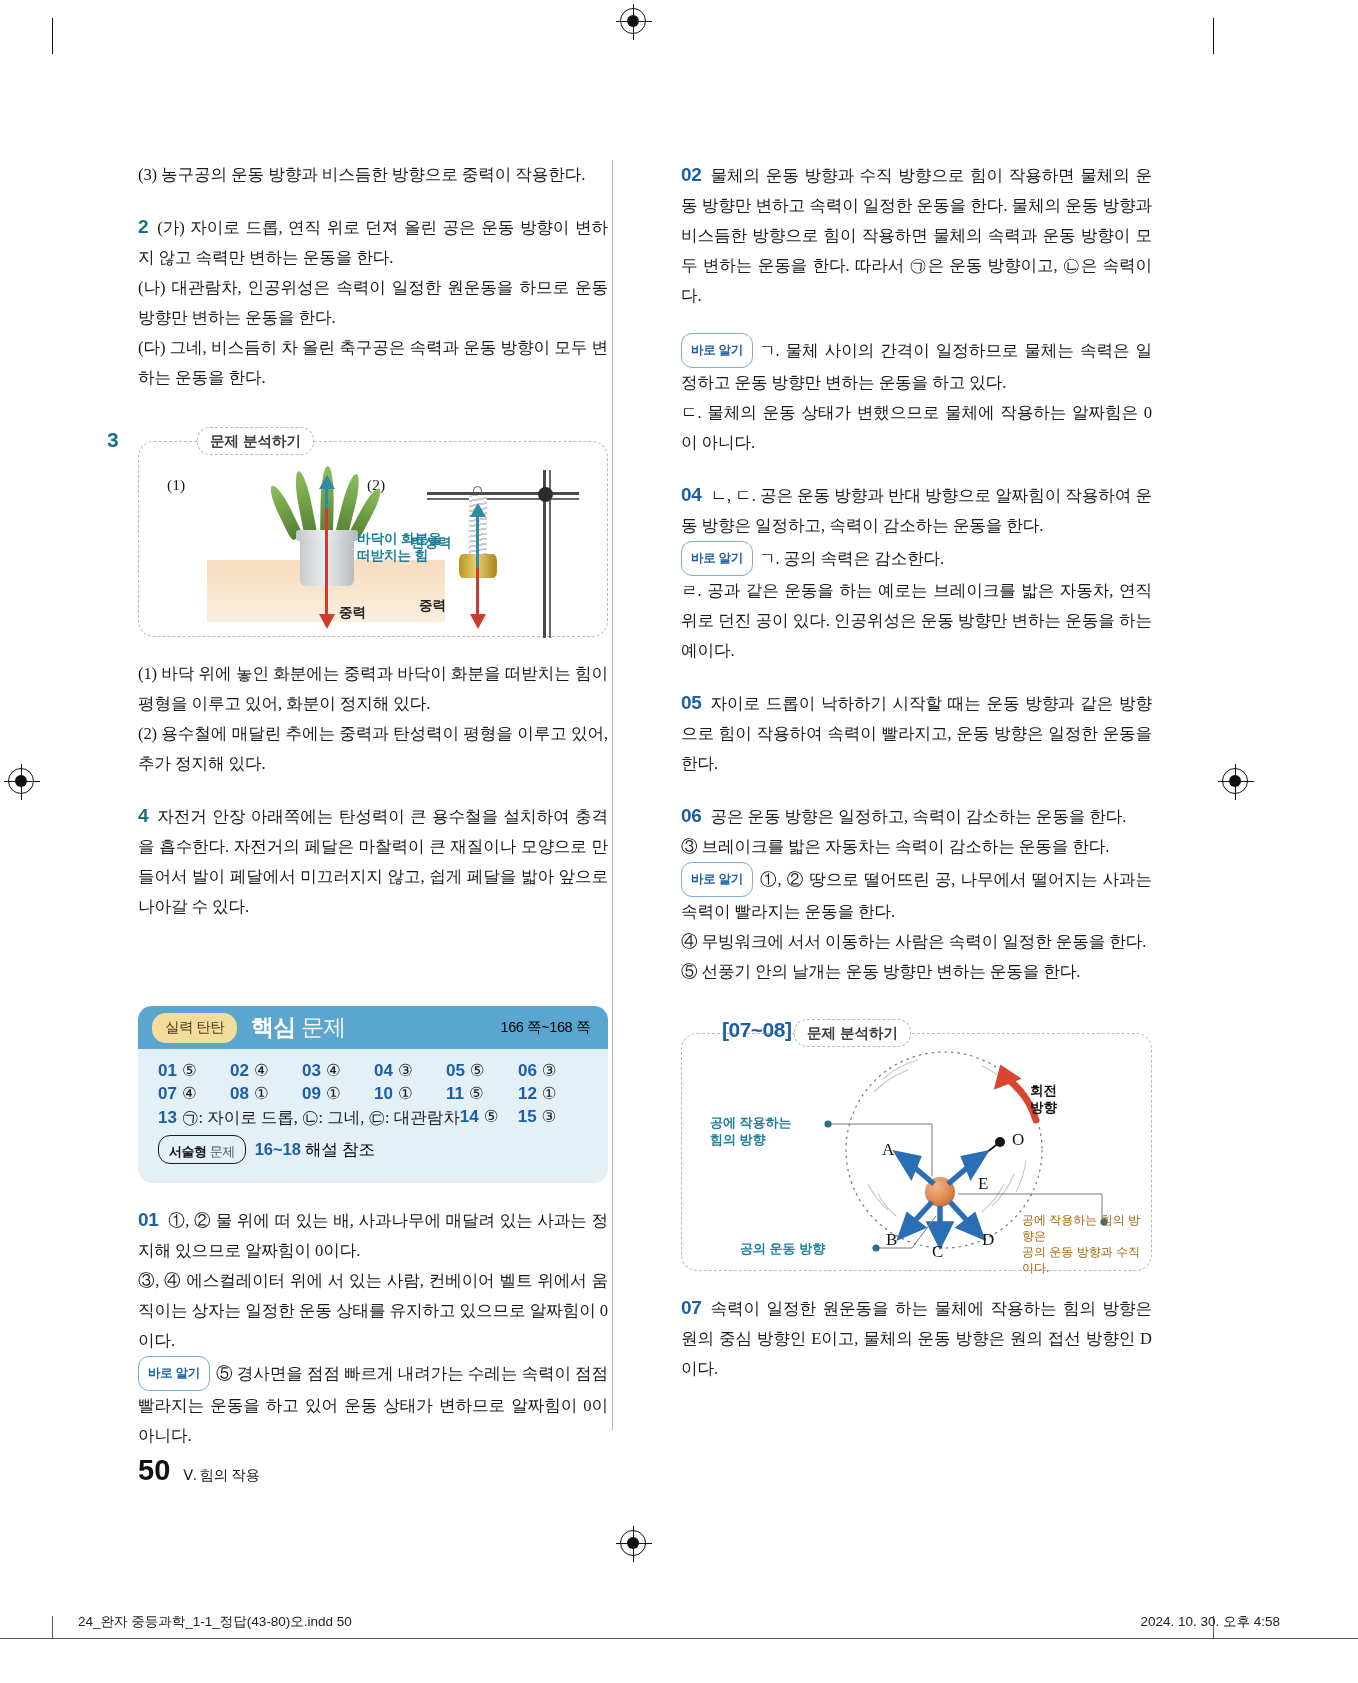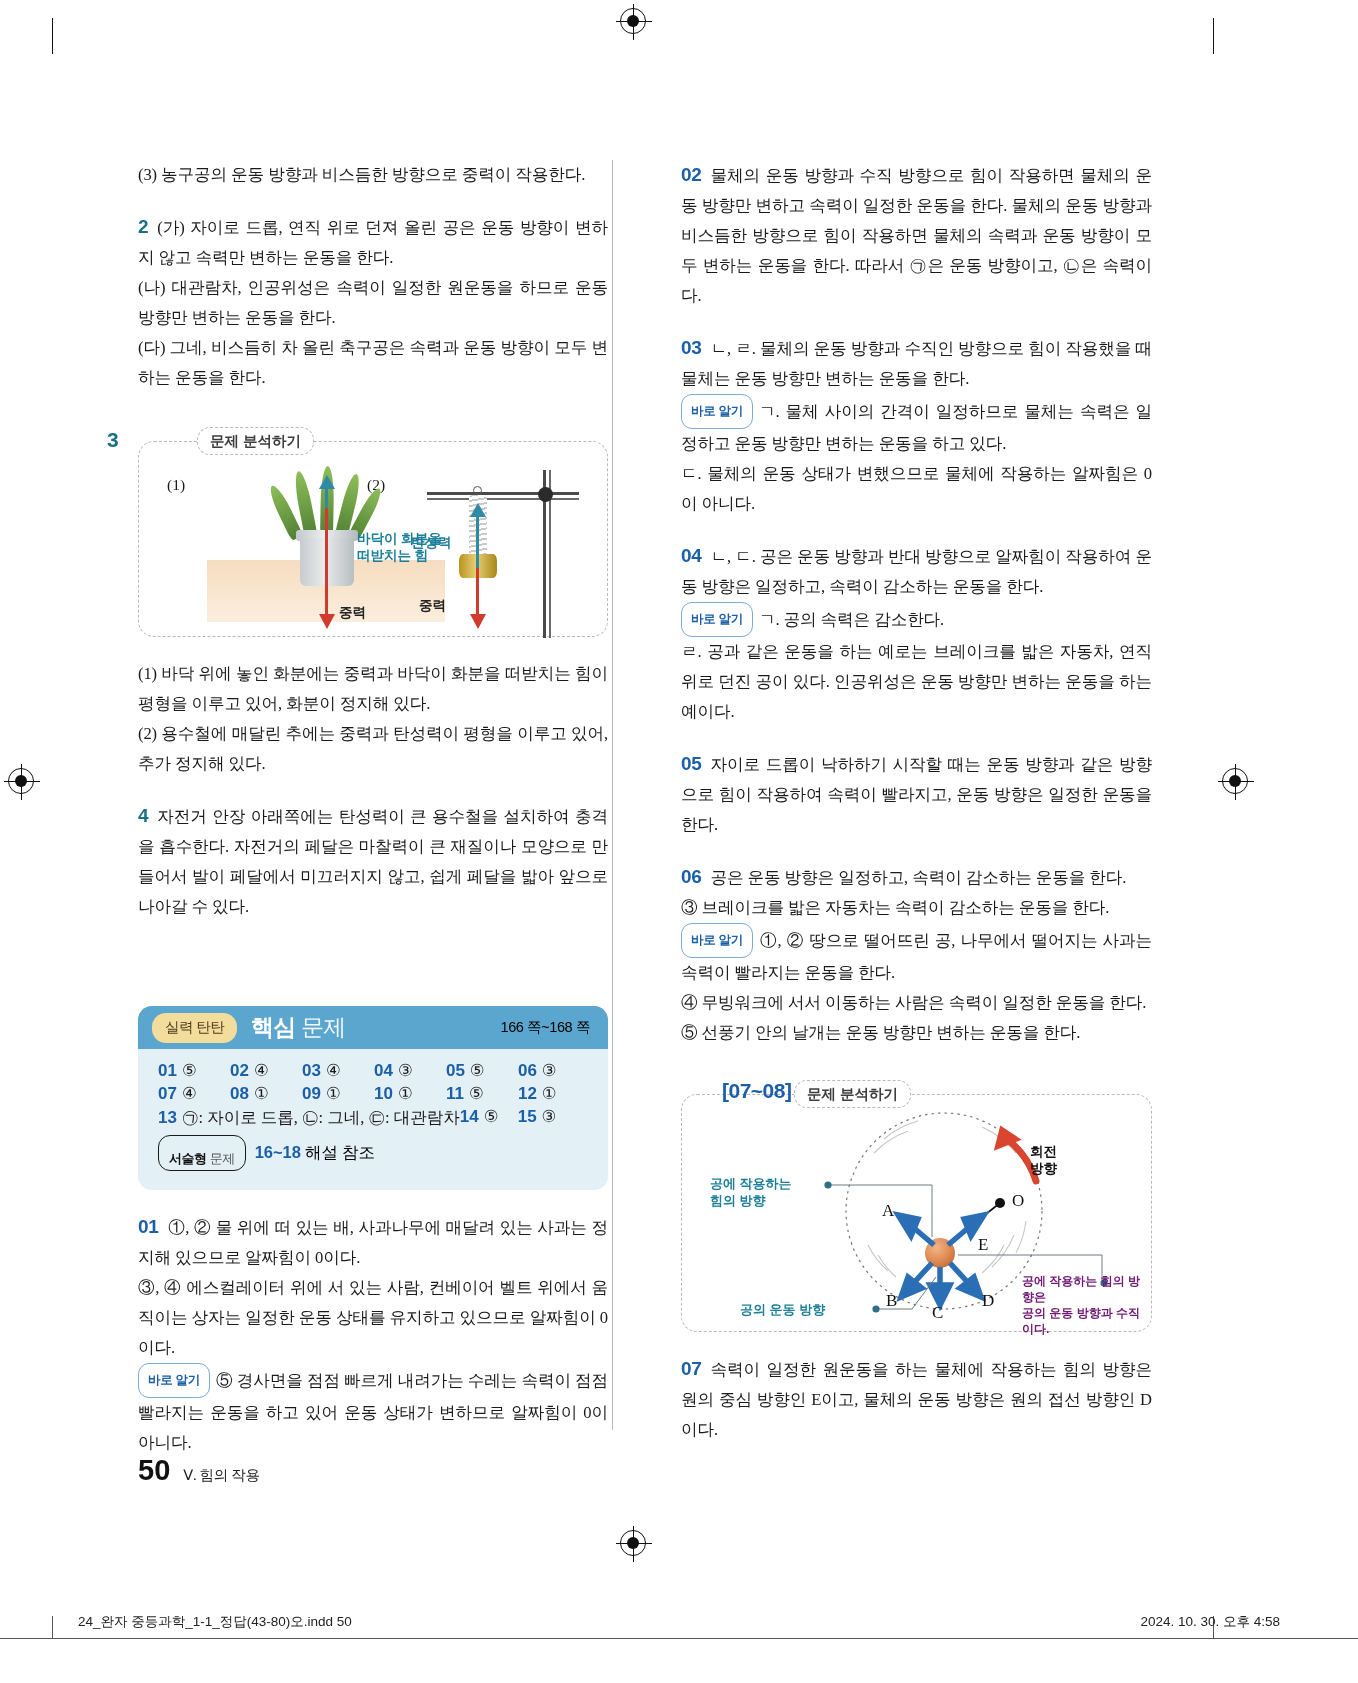--- a/index.html
+++ b/index.html
@@ -167,21 +167,21 @@
     margin-right:5px;
   }
   .akrow.wide .akcell.span { width:66.6%; }
   .akrow.last { margin-top:6px; align-items:center; }
   .seo-pill {
     display:inline-block;
     border:1.3px solid #1a1a1a;
     border-radius:12px;
     font-family:"Liberation Sans", sans-serif;
     font-size:13px;
-    padding:14px 10px 2px;
+    padding:7px 10px 2px;
     margin-right:9px;
     letter-spacing:-0.5px;
   }
   .seo-pill .bk { font-weight:bold; color:#111; }
   .seo-pill .gy { color:#555; font-weight:normal; }
   .seo-txt { font-size:16.5px; }
   .seo-txt b { font-family:"Liberation Sans", sans-serif; color:#1a5fa8; margin-right:4px;}
 
   
   .pagefoot { position:absolute; left:138px; bottom:196px; display:flex; align-items:baseline; }
@@ -392,23 +392,20 @@
     </div>
 
     <div class="col right" data-interactable="false">
 
       <p class="t" data-interactable="false">
         <span class="qnum blue" data-interactable="false">02</span><span data-interactable="false">물체의 운동 방향과 수직 방향으로 힘이 작용하면 물체의 운동 방향만 변하고 속력이 일정한 운동을 한다. 물체의 운동 방향과 비스듬한 방향으로 힘이 작용하면 물체의 속력과 운동 방향이 모두 변하는 운동을 한다. 따라서 ㉠은 운동 방향이고, ㉡은 속력이다.</span>
       </p>
 
       <div class="gap"></div>
       <p class="t" data-interactable="false">
-        <span class="qnum blue" data-interactable="false">03</span><span data-interactable="false">ㄴ, ㄹ. 물체의 운동 방향과 수직인 방향으로 힘이 작용했을 때 물체는 운동 방향만 변하는 운동을 한다.</span>
-      </p>
-      <p class="t" data-interactable="false">
         <span class="baro" data-interactable="false">바로 알기</span><span data-interactable="false">ㄱ. 물체 사이의 간격이 일정하므로 물체는 속력은 일정하고 운동 방향만 변하는 운동을 하고 있다.</span>
       </p>
       <p class="t" data-interactable="false">ㄷ. 물체의 운동 상태가 변했으므로 물체에 작용하는 알짜힘은 0이 아니다.</p>
 
       <div class="gap"></div>
       <p class="t" data-interactable="false">
         <span class="qnum blue" data-interactable="false">04</span><span data-interactable="false">ㄴ, ㄷ. 공은 운동 방향과 반대 방향으로 알짜힘이 작용하여 운동 방향은 일정하고, 속력이 감소하는 운동을 한다.</span>
       </p>
       <p class="t" data-interactable="false">
         <span class="baro" data-interactable="false">바로 알기</span><span data-interactable="false">ㄱ. 공의 속력은 감소한다.</span>
@@ -503,21 +500,21 @@
           <div data-interactable="false" style="position:absolute;left:330px;top:96px;font-size:17px;color:#111;">O</div>
 
           <div data-interactable="false" style="position:absolute;left:348px;top:48px;font-family:'Liberation Sans',sans-serif;font-weight:bold;font-size:13.5px;line-height:17px;color:#111;white-space:pre-line;">회전
 방향</div>
 
           <div data-interactable="false" style="position:absolute;left:28px;top:80px;font-family:'Liberation Sans',sans-serif;font-weight:bold;font-size:13px;line-height:17px;color:#1b7f99;white-space:pre-line;text-align:left;">공에 작용하는
 힘의 방향</div>
 
           <div data-interactable="false" style="position:absolute;left:58px;top:206px;font-family:'Liberation Sans',sans-serif;font-weight:bold;font-size:13px;color:#1b7f99;">공의 운동 방향</div>
 
-          <div data-interactable="false" style="position:absolute;left:340px;top:178px;font-family:'Liberation Sans',sans-serif;font-weight:bold;font-size:12px;line-height:16px;color:#701a75;white-space:pre-line;">공에 작용하는 힘의 방향은
+          <div data-interactable="false" style="position:absolute;left:340px;top:178px;font-family:'Liberation Sans',sans-serif;font-weight:normal;font-size:12px;line-height:16px;color:#a16207;white-space:pre-line;">공에 작용하는 힘의 방향은
 공의 운동 방향과 수직이다.</div>
         </div>
       </div>
 
       <div class="gap"></div>
       <p class="t" data-interactable="false">
         <span class="qnum blue" data-interactable="false">07</span><span data-interactable="false">속력이 일정한 원운동을 하는 물체에 작용하는 힘의 방향은 원의 중심 방향인 E이고, 물체의 운동 방향은 원의 접선 방향인 D이다.</span>
       </p>
     </div>
   </div>

